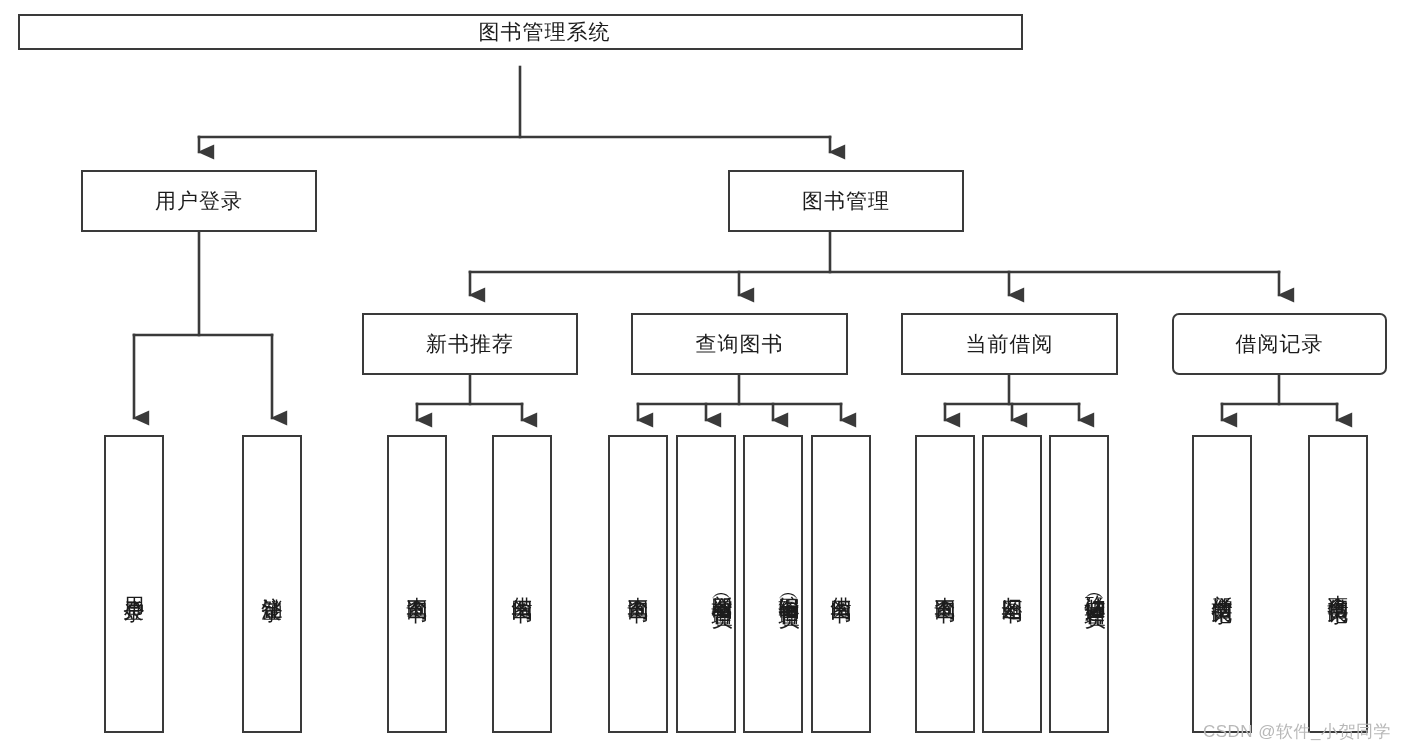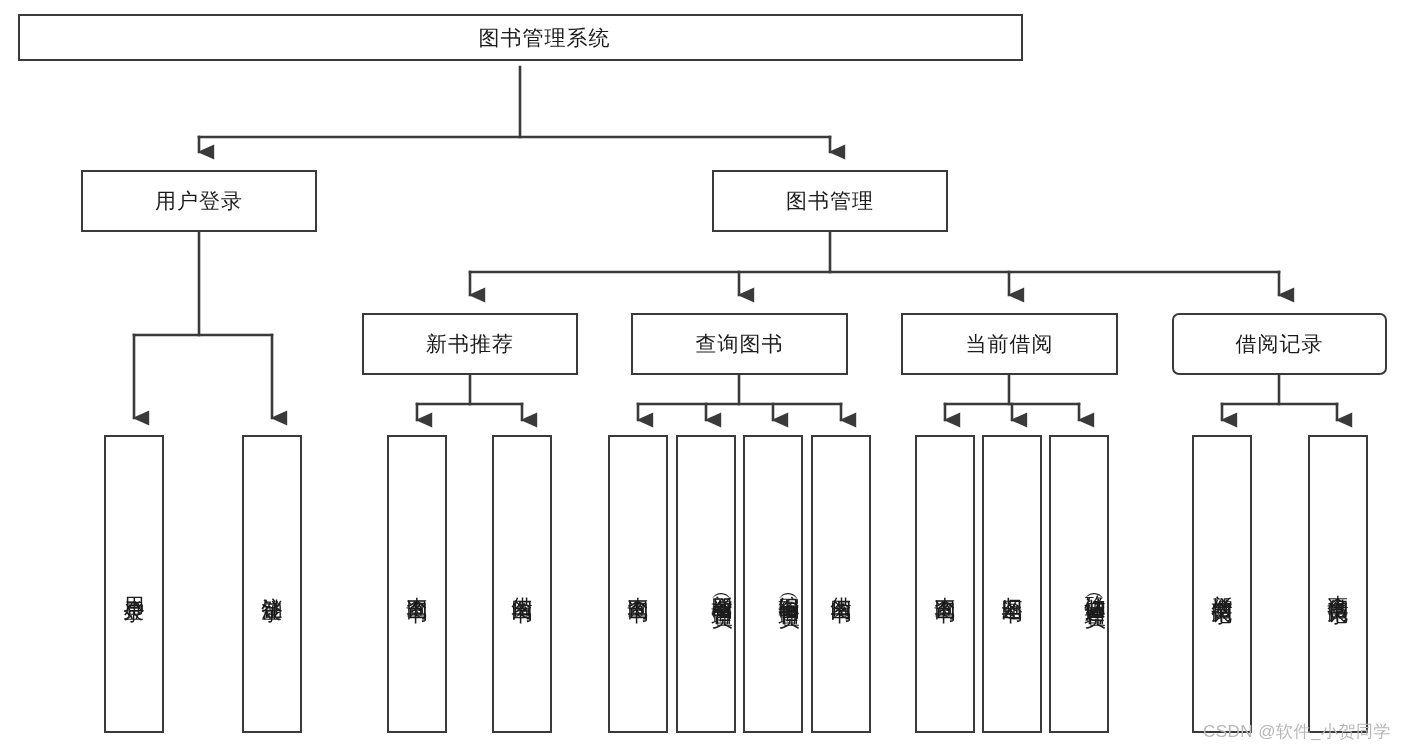--- a/index.html
+++ b/index.html
@@ -117,29 +117,29 @@
       <path d="M 1012 404 L 1012 420" marker-end="url(#arrow)"></path>
       <path d="M 1079 404 L 1079 420" marker-end="url(#arrow)"></path>
 
       <path d="M 1279 375 L 1279 404"></path>
       <path d="M 1222 404 L 1337 404"></path>
       <path d="M 1222 404 L 1222 420" marker-end="url(#arrow)"></path>
       <path d="M 1337 404 L 1337 420" marker-end="url(#arrow)"></path>
     </g>
   </svg>
 
-  <div class="node horizontal" style="left:18px; top:14px; width:1005px; height:47px;padding-left:48px;">
+  <div class="node horizontal" style="left:18px; top:14px; width:1005px; height:36px;padding-left:48px;">
     <span class="node-label">图书管理系统</span>
   </div>
 
   <div class="node horizontal" style="left:81px; top:170px; width:236px; height:62px;">
     <span class="node-label">用户登录</span>
   </div>
 
-  <div class="node horizontal" style="left:712px; top:170px; width:236px; height:62px;">
+  <div class="node horizontal" style="left:728px; top:170px; width:236px; height:62px;">
     <span class="node-label">图书管理</span>
   </div>
 
   <div class="node horizontal" style="left:362px; top:313px; width:216px; height:62px;text-align:right;">
     <span class="node-label">新书推荐</span>
   </div>
 
   <div class="node horizontal" style="left:631px; top:313px; width:217px; height:62px;">
     <span class="node-label">查询图书</span>
   </div>

